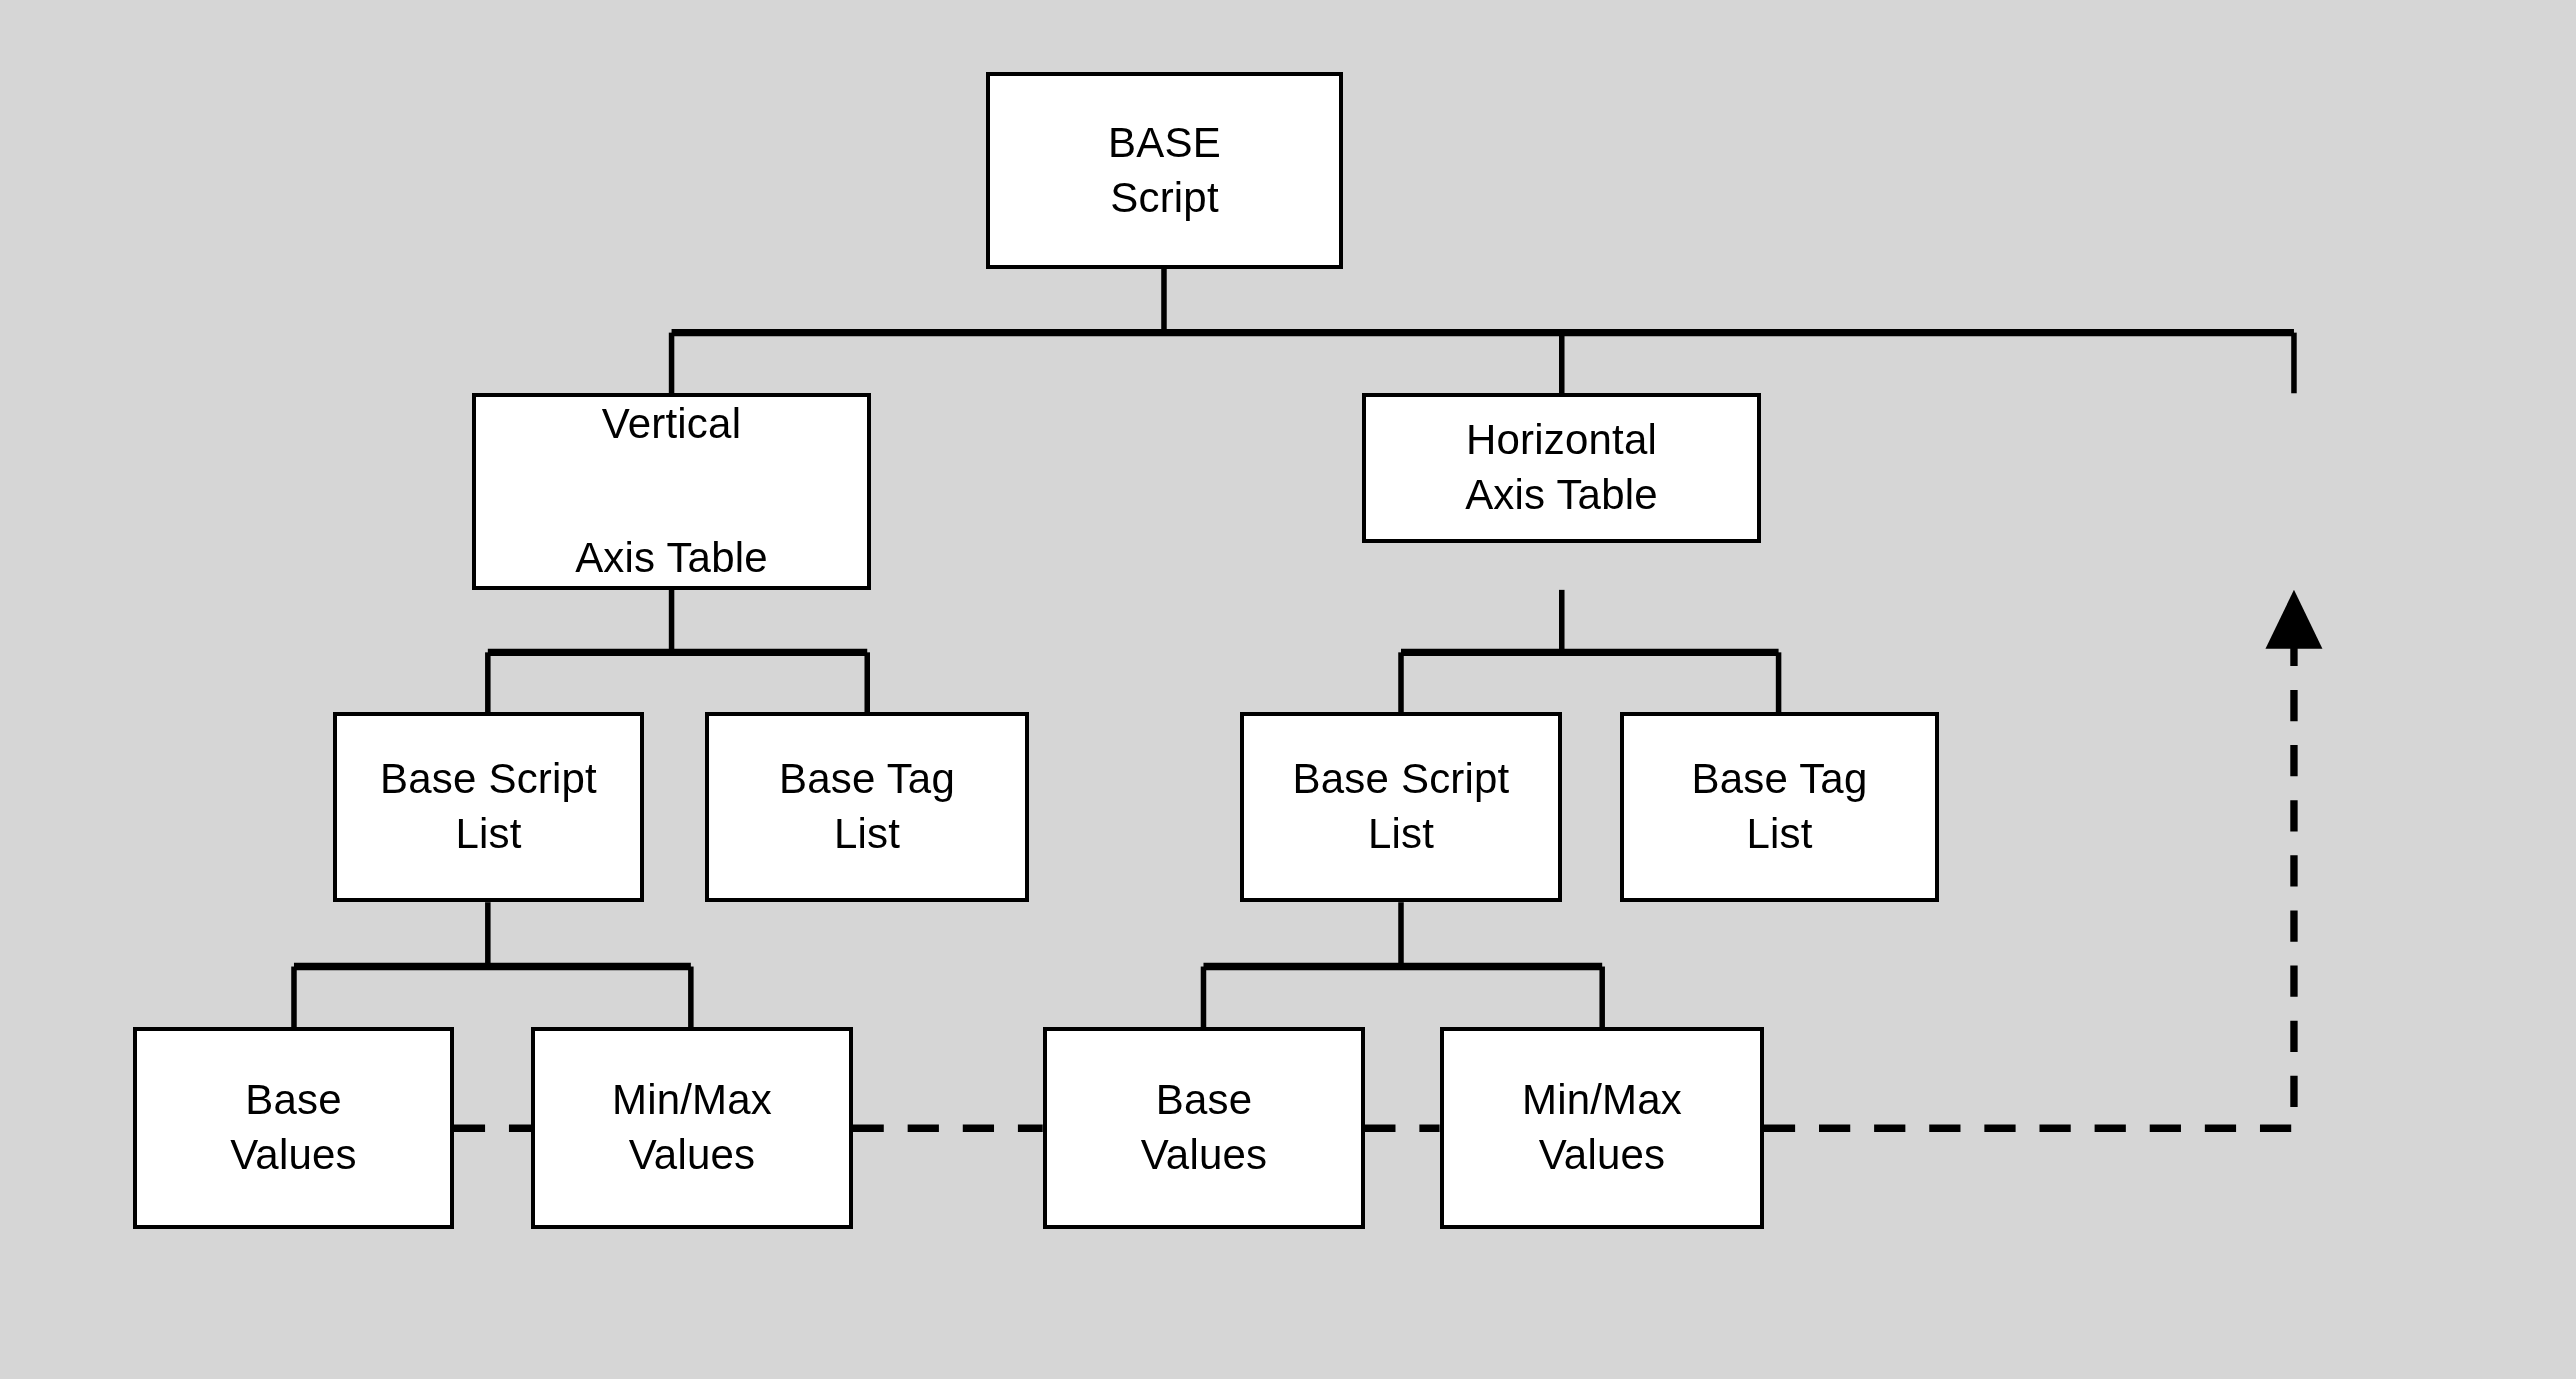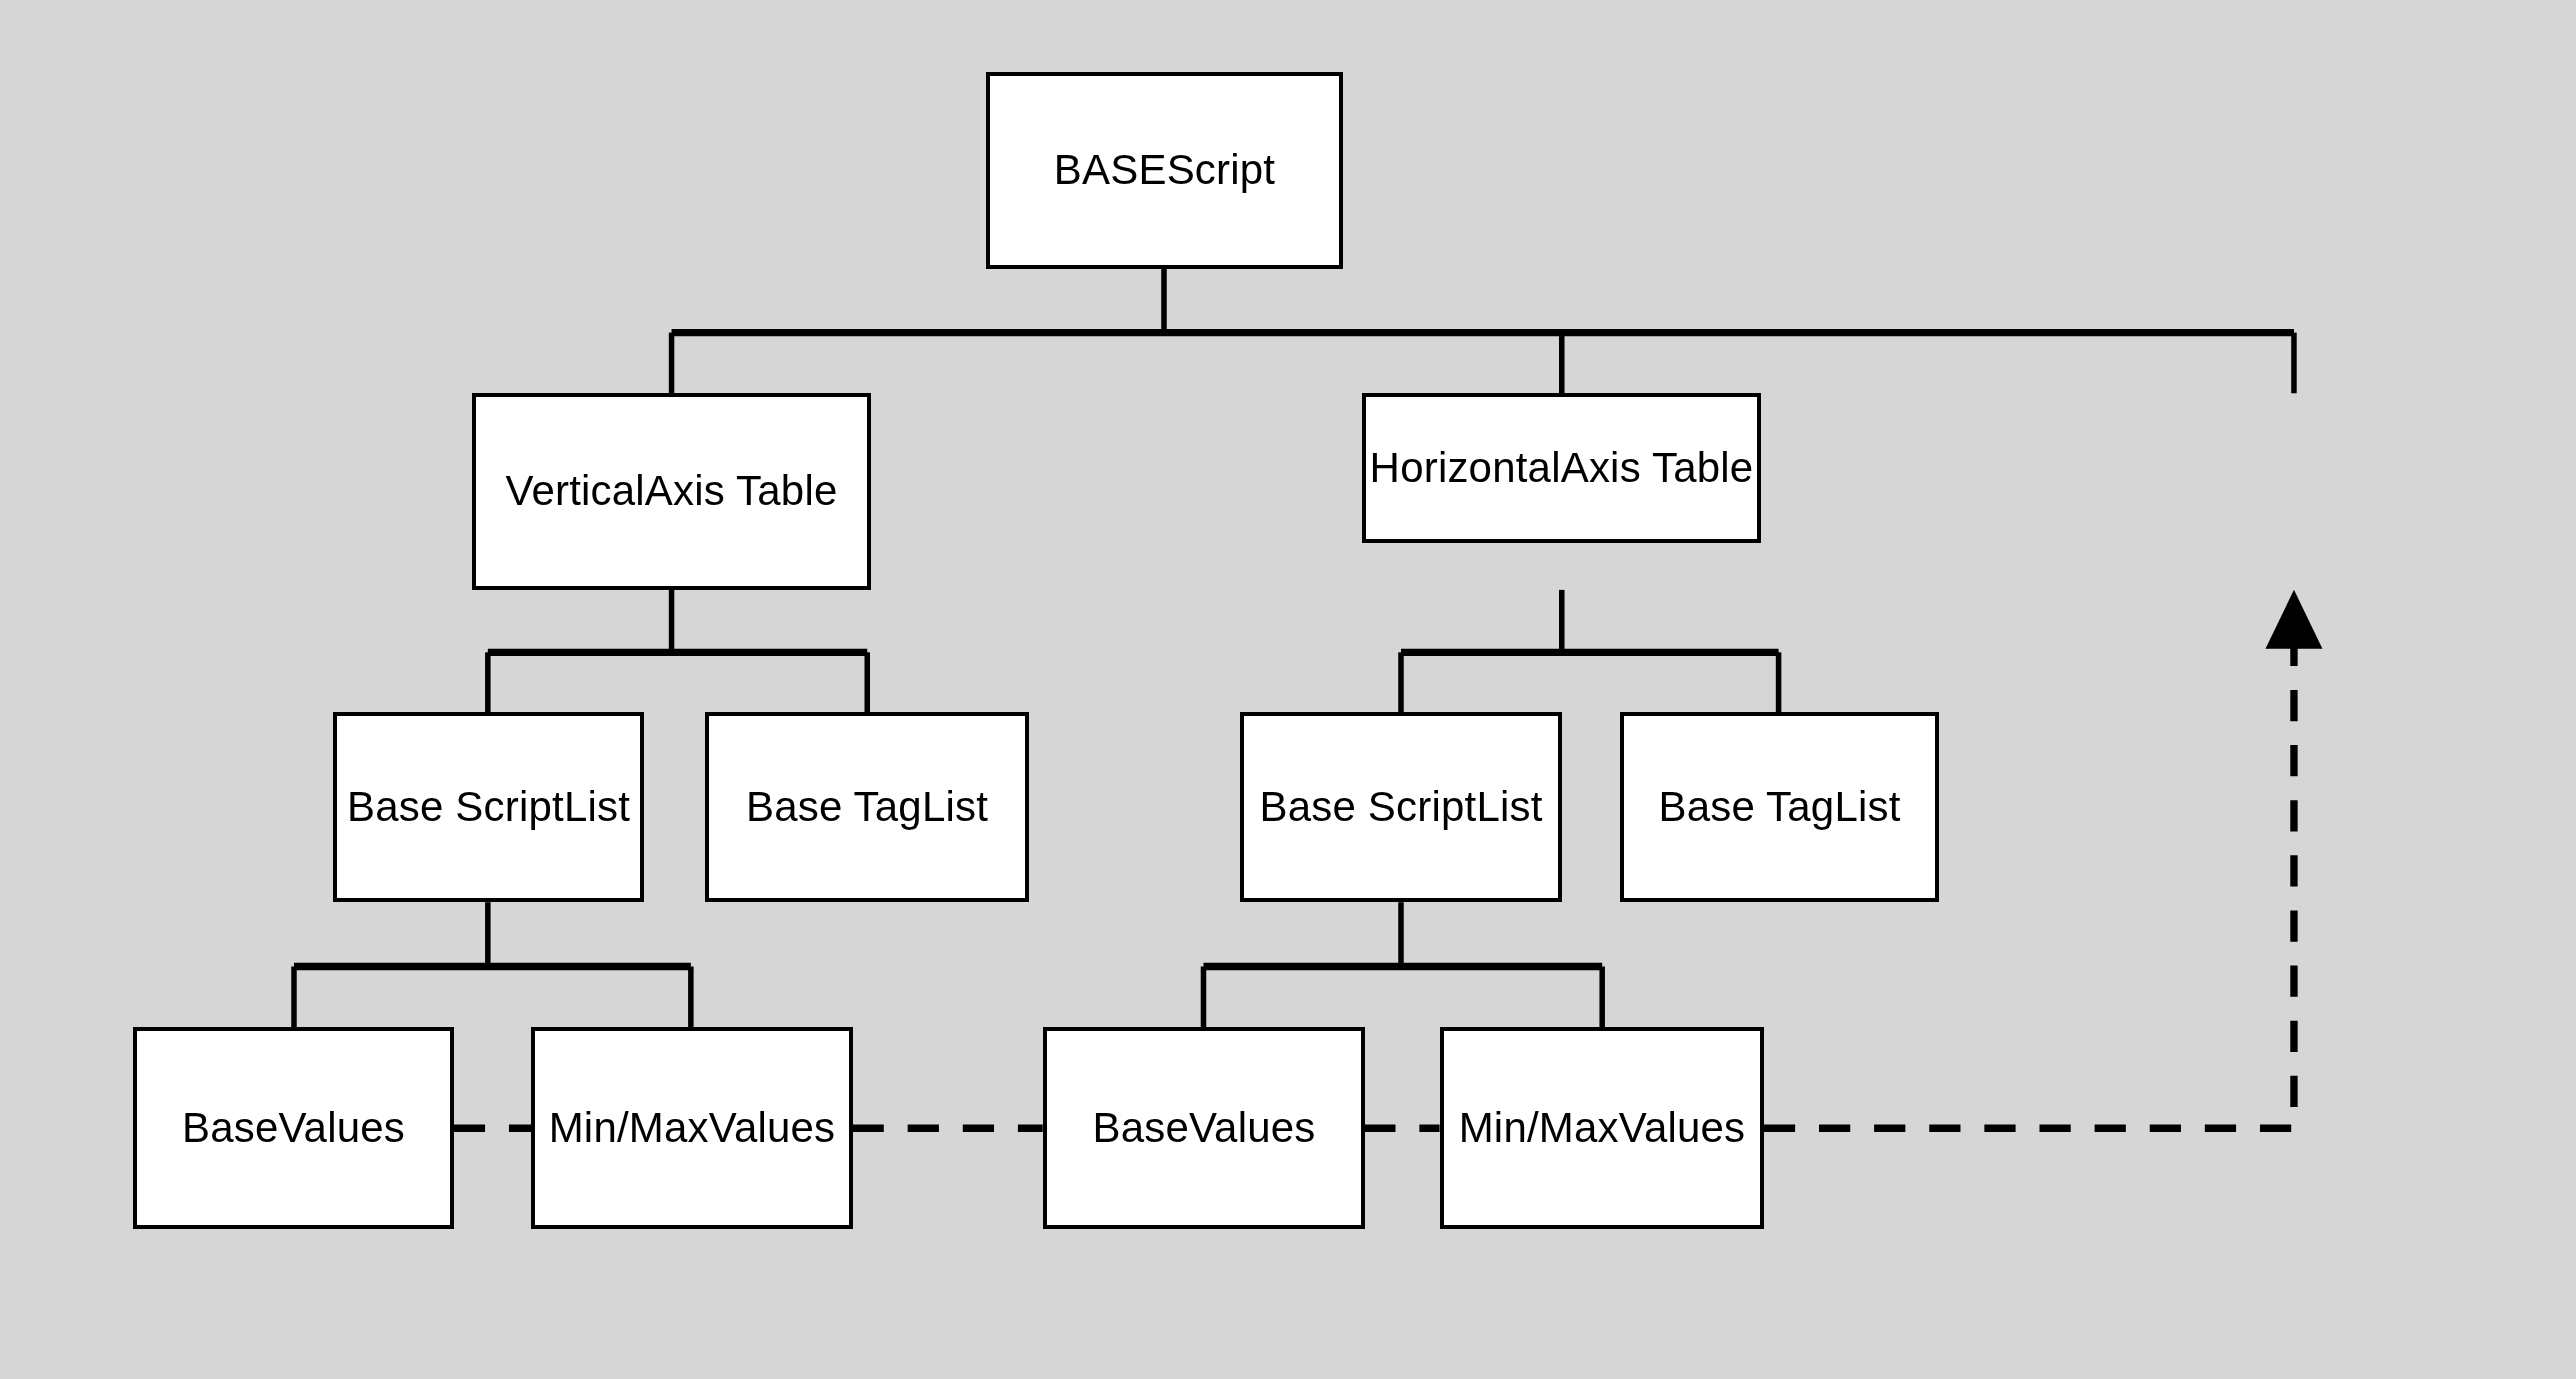--- a/index.html
+++ b/index.html
@@ -24,21 +24,21 @@
     width: 2576px;
     height: 1380px;
     pointer-events: none;
   }
   .node {
     position: absolute;
     box-sizing: border-box;
     background: #ffffff;
     border: 4.6px solid #000000;
     display: flex;
-    flex-direction: row;
+    flex-direction: column;
     align-items: center;
     justify-content: center;
     text-align: center;
     color: #000000;
     font-size: 42px;
     line-height: 1.30;
     letter-spacing: 0.2px;
     z-index: 2;
   }
   .node .ln {
@@ -87,21 +87,21 @@
 
     <path d="M 1920 1228 L 2497 1228 L 2497 690" stroke="#000" stroke-width="8" fill="none" stroke-dasharray="34 26"></path>
     <polygon points="2497,642 2466,706 2528,706" fill="#000"></polygon>
   </svg>
 
   <div class="node" style="left:986px; top:72px; width:357px; height:197px;">
     <span class="ln">BASE</span>
     <span class="ln">Script</span>
   </div>
 
-  <div class="node" style="left:472px; top:393px; width:399px; height:197px;">
+  <div class="node" style="left:472px; top:393px; width:399px; height:197px;justify-content:space-between;">
     <span class="ln">Vertical</span>
     <span class="ln">Axis Table</span>
   </div>
 
   <div class="node" style="left:1362px; top:393px; width:399px; height:150px;">
     <span class="ln">Horizontal</span>
     <span class="ln">Axis Table</span>
   </div>
 
 

